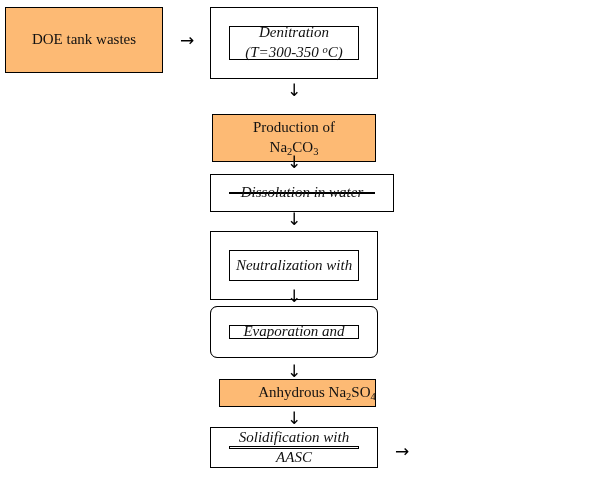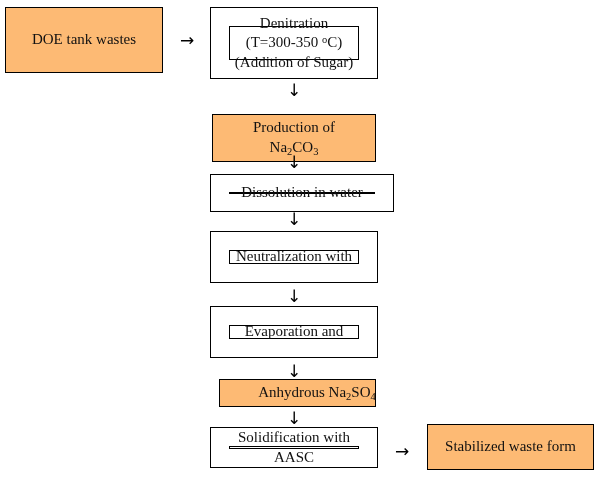--- a/index.html
+++ b/index.html
@@ -35,20 +35,21 @@
   .box.single {
     border: 1.5px solid #000000;
   }
   
   .box.double {
     border: 1.5px solid #000000;
     padding: 18px;
     background:
       linear-gradient(#ffffff, #ffffff) padding-box,
       #8a8a8a border-box;
+    font-style: italic;
   }
   .box.double .inner {
     box-sizing: border-box;
     width: 100%;
     height: 100%;
     border: 1.5px solid #000000;
     background: #ffffff;
     display: flex;
     flex-direction: column;
     align-items: center;
@@ -90,50 +91,49 @@
   <div class="box single" style="left:5px; top:7px; width:158px; height:66px;">
     <span class="line">DOE tank wastes</span>
   </div>
 
   <div class="arrow-right" style="left:172px; top:32px; width:30px;">→</div>
 
   <div class="box double" style="left:210px; top:7px; width:168px; height:72px;">
     <div class="inner">
       <span class="line">Denitration</span>
       <span class="line">(T=300-350&nbsp;<sup>o</sup>C)</span>
-      <span class="line">(Addition of Sugar)</span>
     </div>
   </div>
 
   <div class="arrow-down" style="left:210px; top:82px; width:168px;">↓</div>
 
   <div class="box single" style="left:212px; top:102px; width:164px; height:48px;margin-top:12px;">
     <span class="line">Production of</span>
     <span class="line">Na<sub>2</sub>CO<sub>3</sub></span>
   </div>
 
   <div class="arrow-down" style="left:210px; top:154px; width:168px;">↓</div>
 
   <div class="box double" style="left:210px; top:174px; width:184px; height:32px;">
     <div class="inner">
       <span class="line">Dissolution in water</span>
     </div>
   </div>
 
   <div class="arrow-down" style="left:210px; top:211px; width:168px;">↓</div>
 
-  <div class="box double" style="left:210px; top:231px; width:168px; height:52px;">
+  <div class="box double" style="left:210px; top:231px; width:168px; height:69px;">
     <div class="inner">
       <span class="line">Neutralization with</span>
     </div>
   </div>
 
   <div class="arrow-down" style="left:210px; top:288px; width:168px;">↓</div>
 
-  <div class="box double" style="left:210px; top:306px; width:168px; height:52px;">
+  <div class="box double" style="left:210px; top:306px; width:168px; height:52px;border-radius:7px;">
     <div class="inner">
       <span class="line">Evaporation and</span>
     </div>
   </div>
 
   <div class="arrow-down" style="left:210px; top:363px; width:168px;">↓</div>
 
   <div class="box single" style="left:219px; top:379px; width:157px; height:28px;padding-left:39px;">
     <span class="line">Anhydrous Na<sub>2</sub>SO<sub>4</sub></span>
   </div>
@@ -142,17 +142,14 @@
 
   <div class="box double" style="left:210px; top:427px; width:168px; height:41px;">
     <div class="inner">
       <span class="line">Solidification with</span>
       <span class="line">AASC</span>
     </div>
   </div>
 
   <div class="arrow-right" style="left:386px; top:443px; width:32px;">→</div>
 
-  <div class="box single" style="left:427px; top:424px; width:167px; height:46px;">
-    <span class="line">Stabilized waste form</span>
-  </div>
 
 </div>
 
 </body></html>

